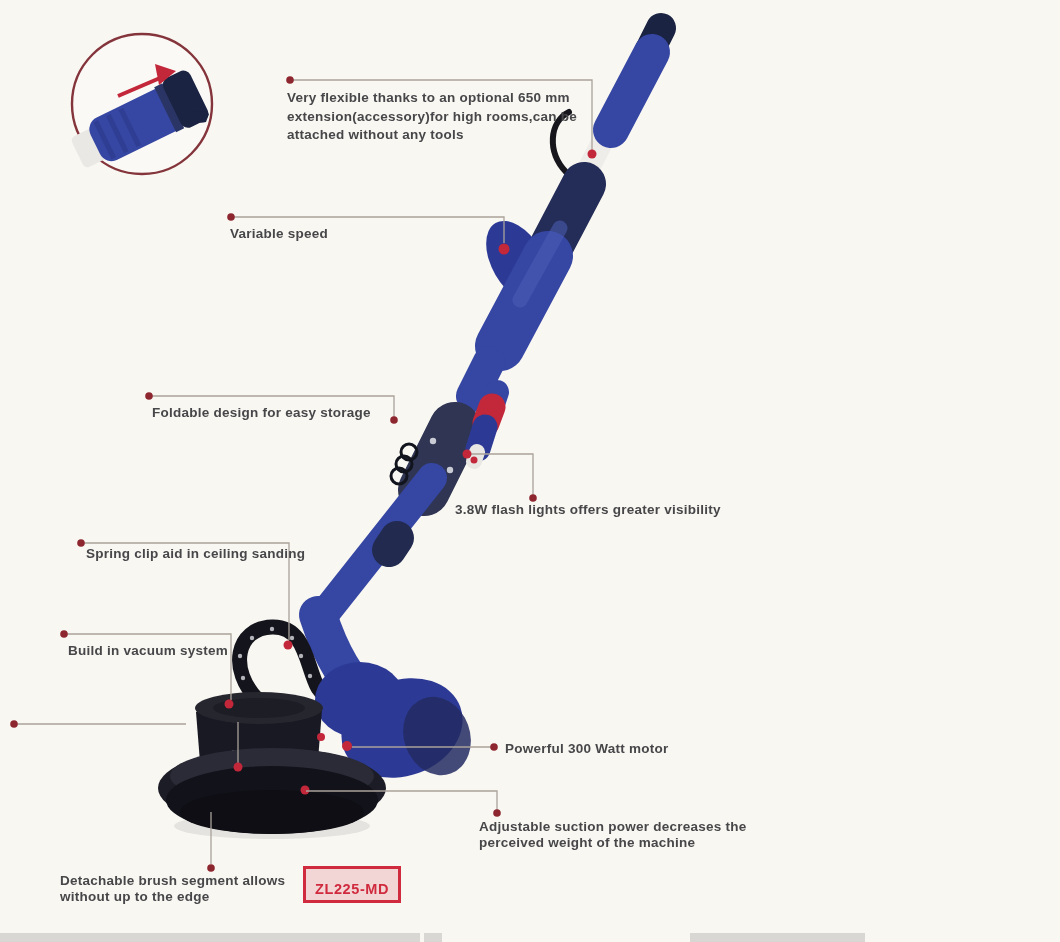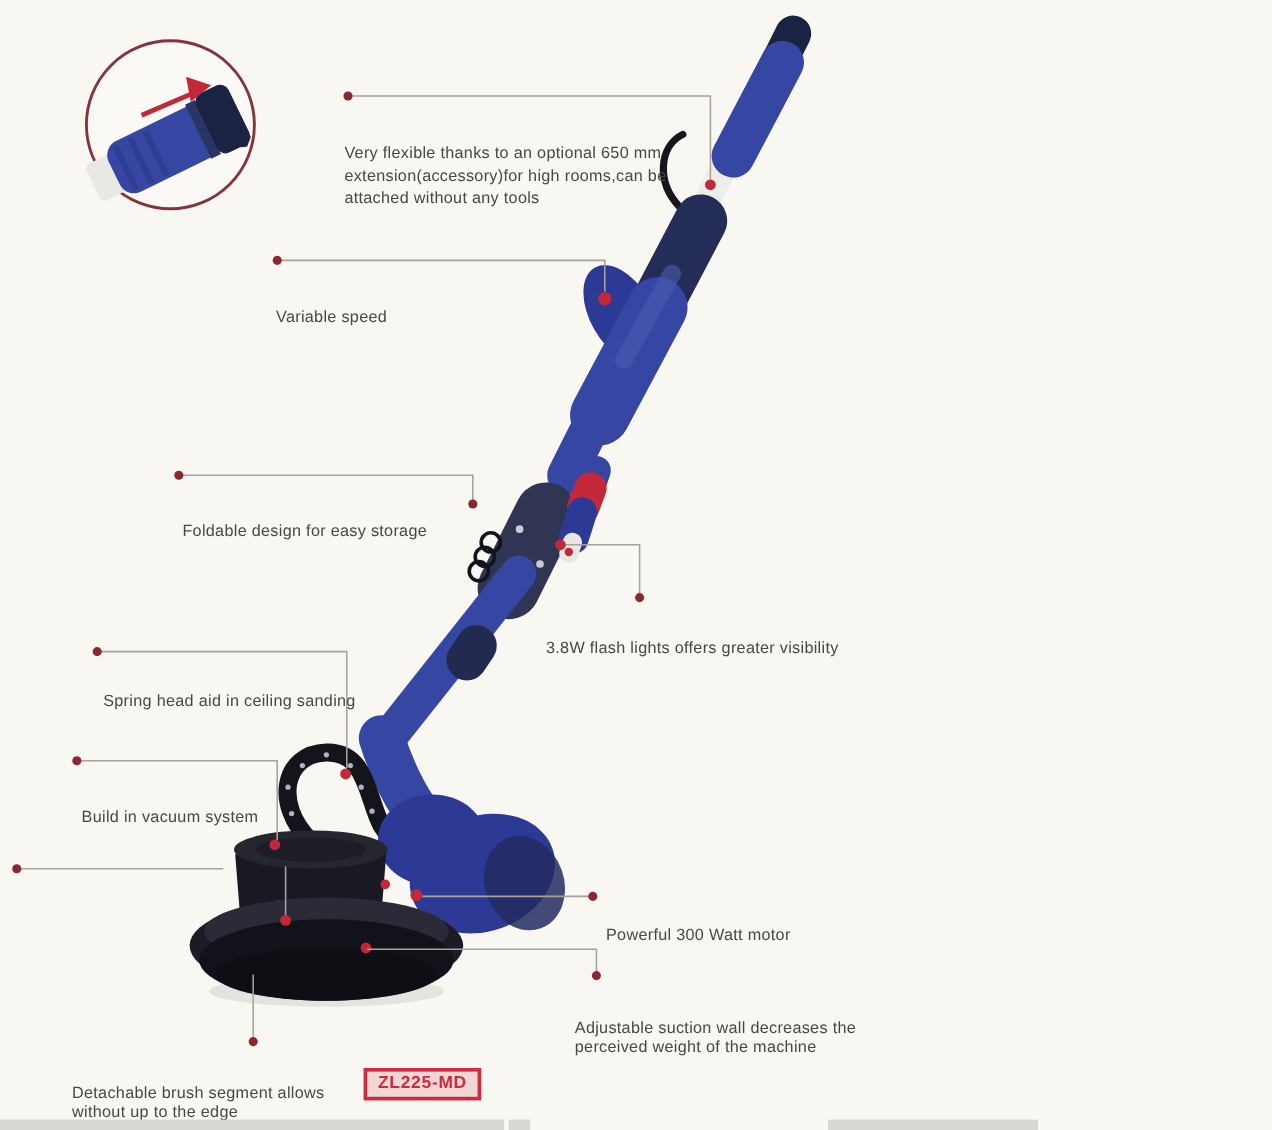--- a/index.html
+++ b/index.html
@@ -23,32 +23,31 @@
     background:var(--page-bg);
     font-family:"Liberation Sans", sans-serif;
     overflow:hidden;
   }
   .stage{position:absolute;inset:0}
   svg.scene{position:absolute;left:0;top:0;width:1060px;height:942px}
   .callout{
     position:absolute;
     color:var(--text-color);
     font-size:13.5px;
-    font-weight:400;
+    font-weight:700;
     letter-spacing:.25px;
     line-height:18.5px;
     white-space:nowrap;
-    margin-top:30px;
   }
   .lh18{line-height:18px}
   .lh16{line-height:16px}
   .badge{
     position:absolute;
-    left:303px;top:890px;
-    padding:2px 9px 3px 9px;
+    left:303px;top:866px;
+    padding:12px 9px 3px 9px;
     border:3px solid var(--badge-red);
     background:rgba(208,42,62,.16);
     color:var(--badge-red);
     font-size:14.5px;
     font-weight:bold;
     letter-spacing:.6px;
     white-space:nowrap;
   }
   .bottom-bar{
     position:absolute;
@@ -248,34 +247,34 @@
 
   <div class="callout" style="left:152px;top:404px">
     <div>Foldable design for easy storage</div>
   </div>
 
   <div class="callout" style="left:455px;top:501px">
     <div>3.8W flash lights offers greater visibility</div>
   </div>
 
   <div class="callout" style="left:86px;top:545px">
-    <div>Spring head aid in ceiling sanding</div>
+    <div>Spring clip aid in ceiling sanding</div>
   </div>
 
   <div class="callout" style="left:68px;top:642px">
     <div>Build in vacuum system</div>
   </div>
 
 
   <div class="callout" style="left:505px;top:740px">
     <div>Powerful 300 Watt motor</div>
   </div>
 
   <div class="callout lh16" style="left:479px;top:819px">
-    <div>Adjustable suction wall decreases the</div>
+    <div>Adjustable suction power decreases the</div>
     <div>perceived weight of the machine</div>
   </div>
 
   <div class="callout lh16" style="left:60px;top:873px">
     <div>Detachable brush segment allows</div>
     <div>without up to the edge</div>
   </div>
 
   <div class="badge">ZL225-MD</div>
 

